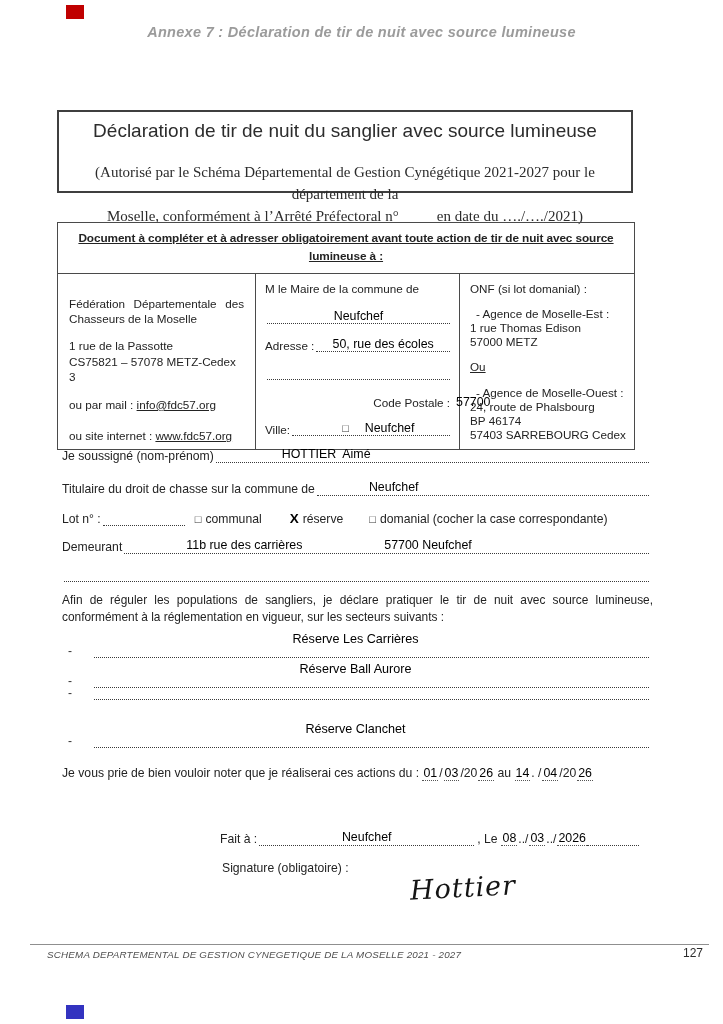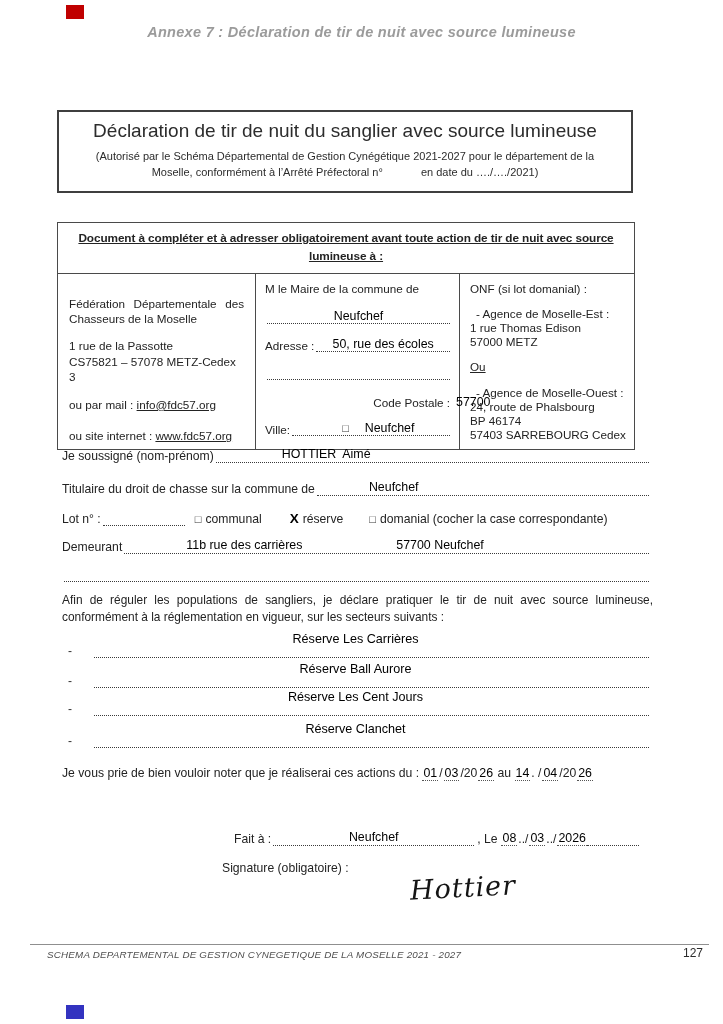--- a/index.html
+++ b/index.html
@@ -9,21 +9,21 @@
   .sq{position:absolute;width:18px;height:14px;}
   .sq-red{left:66px;top:5px;background:#c00000;}
   .sq-blue{left:66px;top:1005px;background:#3333c0;}
   
   .annexe{position:absolute;left:0;right:0;top:24px;text-align:center;font-weight:bold;
           font-style:italic;font-size:14.5px;color:#9b9b9b;letter-spacing:.3px;}
   
   .title-box{position:absolute;left:57px;top:110px;width:576px;height:83px;border:2px solid #3f3f3f;
              box-sizing:border-box;text-align:center;}
   .doc-title{margin-top:8px;font-size:19px;color:#2c2c2c;}
-  .doc-sub{margin-top:7px;font-size:11px;line-height:1.45;color:#2c2c2c;}
+  .doc-sub{margin-top:20px;font-size:15px;line-height:1.45;color:#2c2c2c;font-family:Liberation Serif, serif;}
   .sub-gap{display:inline-block;width:38px;}
   
   .main-box{position:absolute;left:57px;top:222px;width:578px;border:1.5px solid #4a4a4a;box-sizing:border-box;}
   .main-box-header{padding:6px 8px 7px;text-align:center;font-weight:bold;font-size:11.8px;
                    line-height:1.55;border-bottom:1.5px solid #4a4a4a;letter-spacing:-0.1px;}
   .u{text-decoration:underline;}
   .cols{display:flex;height:175px;font-size:11.7px;}
   .col{box-sizing:border-box;}
   .col-fed{width:197px;padding:22px 11px 0;line-height:1.32;}
   .col-fed p{margin:0;}
@@ -55,21 +55,21 @@
   .res-name{text-align:center;font-size:12.6px;color:#000;height:16px;}
   .res-line{display:flex;align-items:flex-end;height:10px;}
   .res-dash{padding-left:6px;font-size:12px;color:#333;}
   .res-dots{flex:1;border-bottom:1px dotted #3a3a3a;height:10px;margin-left:22px;}
   
   .dates{position:absolute;left:62px;top:766px;font-size:12.2px;white-space:nowrap;}
   .dval{color:#000;font-size:12.4px;border-bottom:1px dotted #555;padding:0 1px;}
   .dsep{padding:0 1px;}
   .closing{position:absolute;left:62px;top:798px;font-size:12.2px;}
   
-  .fait{position:absolute;left:234px;right:84px;top:831px;display:flex;align-items:flex-end;font-size:12.2px;}
+  .fait{position:absolute;left:220px;right:84px;top:831px;display:flex;align-items:flex-end;font-size:12.2px;}
   .fait .f-dots{height:14px;}
   .le{white-space:nowrap;margin:0 4px 0 3px;}
   .trail-dots{width:52px;flex:none;border-bottom:1px dotted #3a3a3a;height:14px;}
   .sig-label{position:absolute;left:222px;top:861px;font-size:12.2px;}
   .sig-name{position:absolute;left:410px;top:872px;font-family:"DejaVu Serif",serif;font-style:italic;
             font-size:27px;color:#151515;transform:rotate(-3deg);letter-spacing:1px;}
   
   .footer-line{position:absolute;left:30px;right:14px;top:944px;height:1px;background:#8f8f8f;}
   .footer-text{position:absolute;left:47px;top:949px;font-size:9.8px;font-style:italic;color:#4f4f4f;letter-spacing:.2px;}
   .footer-page{position:absolute;right:20px;top:946px;font-size:12px;color:#2b2b2b;}
@@ -177,21 +177,21 @@
     <span class="f-dots f-dots-fixed"></span>
     <span class="lot-opt" style="margin-left:10px;"><span class="chk">□</span><span>communal</span></span>
     <span class="lot-opt" style="margin-left:28px;"><span class="xmark">X</span><span>réserve</span></span>
     <span class="lot-opt" style="margin-left:26px;"><span class="chk">□</span><span>domanial (cocher la case correspondante)</span></span>
   </div>
 
   <div class="f-row" style="top:539px;">
     <span class="f-label">Demeurant</span>
     <span class="f-dots">
       <span class="f-fill" style="left:62px;">11b rue des carrières</span>
-      <span class="f-fill" style="left:272px;">57700 Neufchef</span>
+      <span class="f-fill" style="left:260px;">57700 Neufchef</span>
     </span>
   </div>
 
   <div class="f-row" style="top:567px;">
     <span class="f-dots"></span>
   </div>
 
   <div class="para">Afin de réguler les populations de sangliers, je déclare pratiquer le tir de nuit avec source lumineuse, conformément à la réglementation en vigueur, sur les secteurs suivants :</div>
 
   <div class="res-item" style="top:632px;">
@@ -202,21 +202,20 @@
       </div>
   </div>
   <div class="res-item" style="top:662px;">
     <div class="res-name">Réserve Ball Aurore</div>
     <div class="res-line">
         <span class="res-dash">-</span>
         <span class="res-dots"></span>
       </div>
   </div>
   <div class="res-item" style="top:690px;">
-    <div class="res-name">Réserve Les Cent Jours</div>
     <div class="res-line">
         <span class="res-dash">-</span>
         <span class="res-dots"></span>
       </div>
   </div>
   <div class="res-item" style="top:722px;">
     <div class="res-name">Réserve Clanchet</div>
     <div class="res-line">
         <span class="res-dash">-</span>
         <span class="res-dots"></span>

